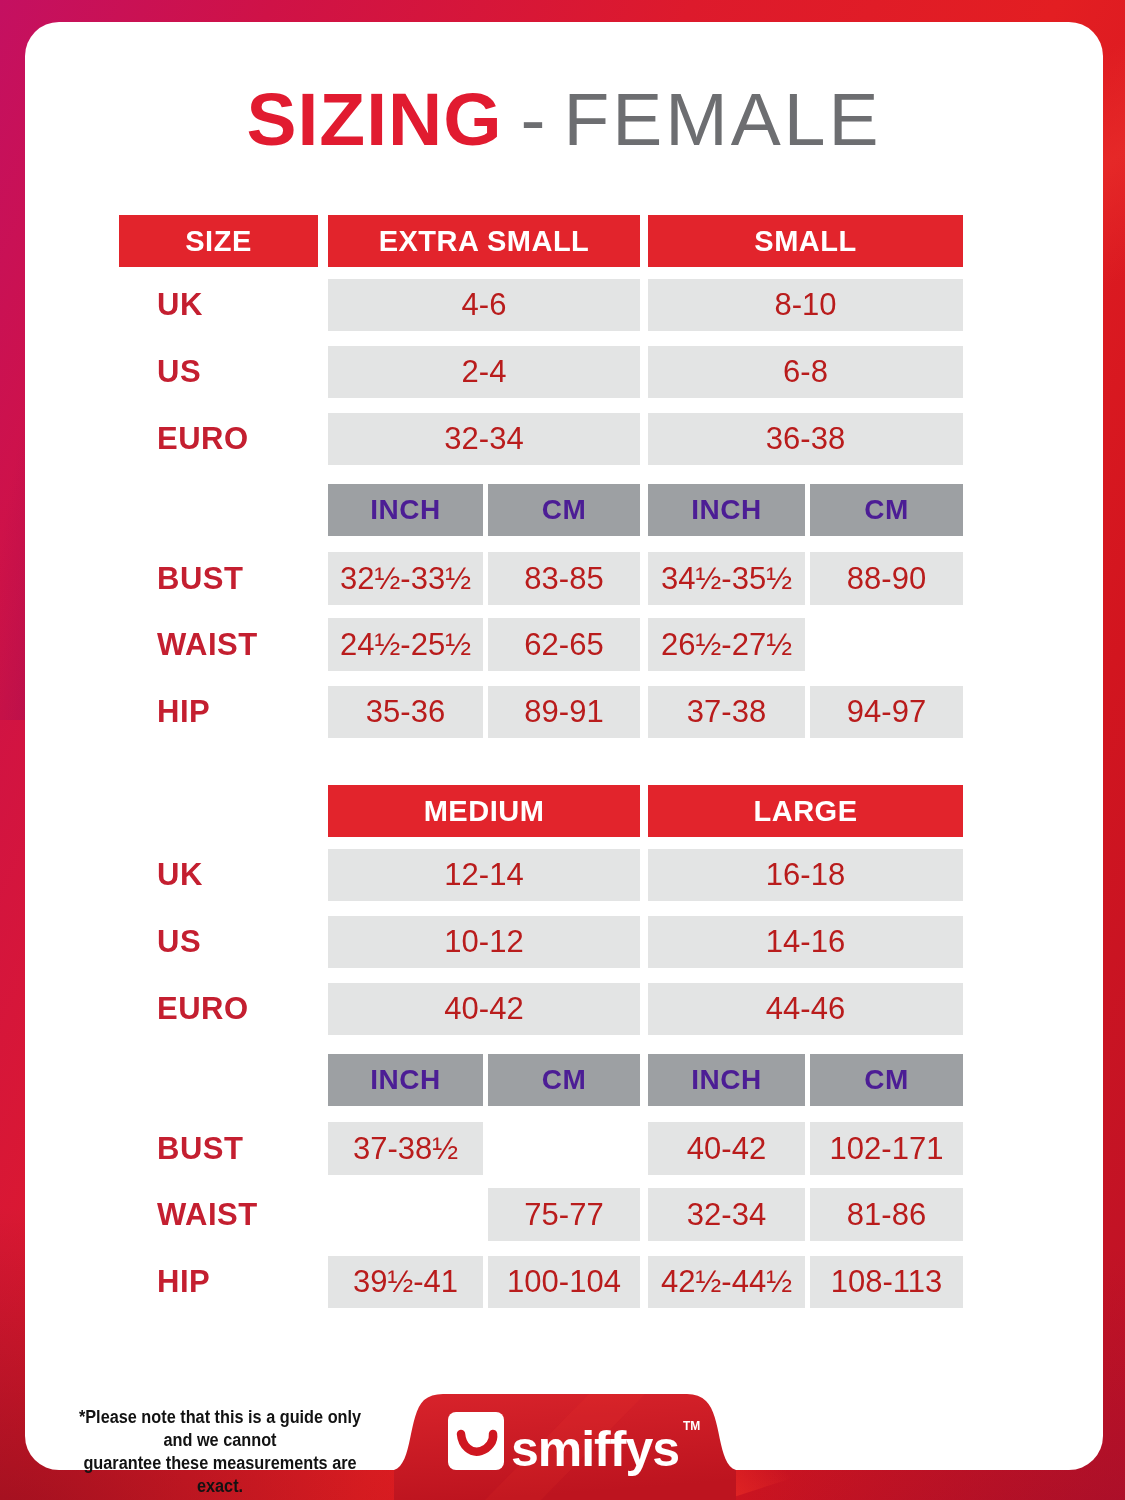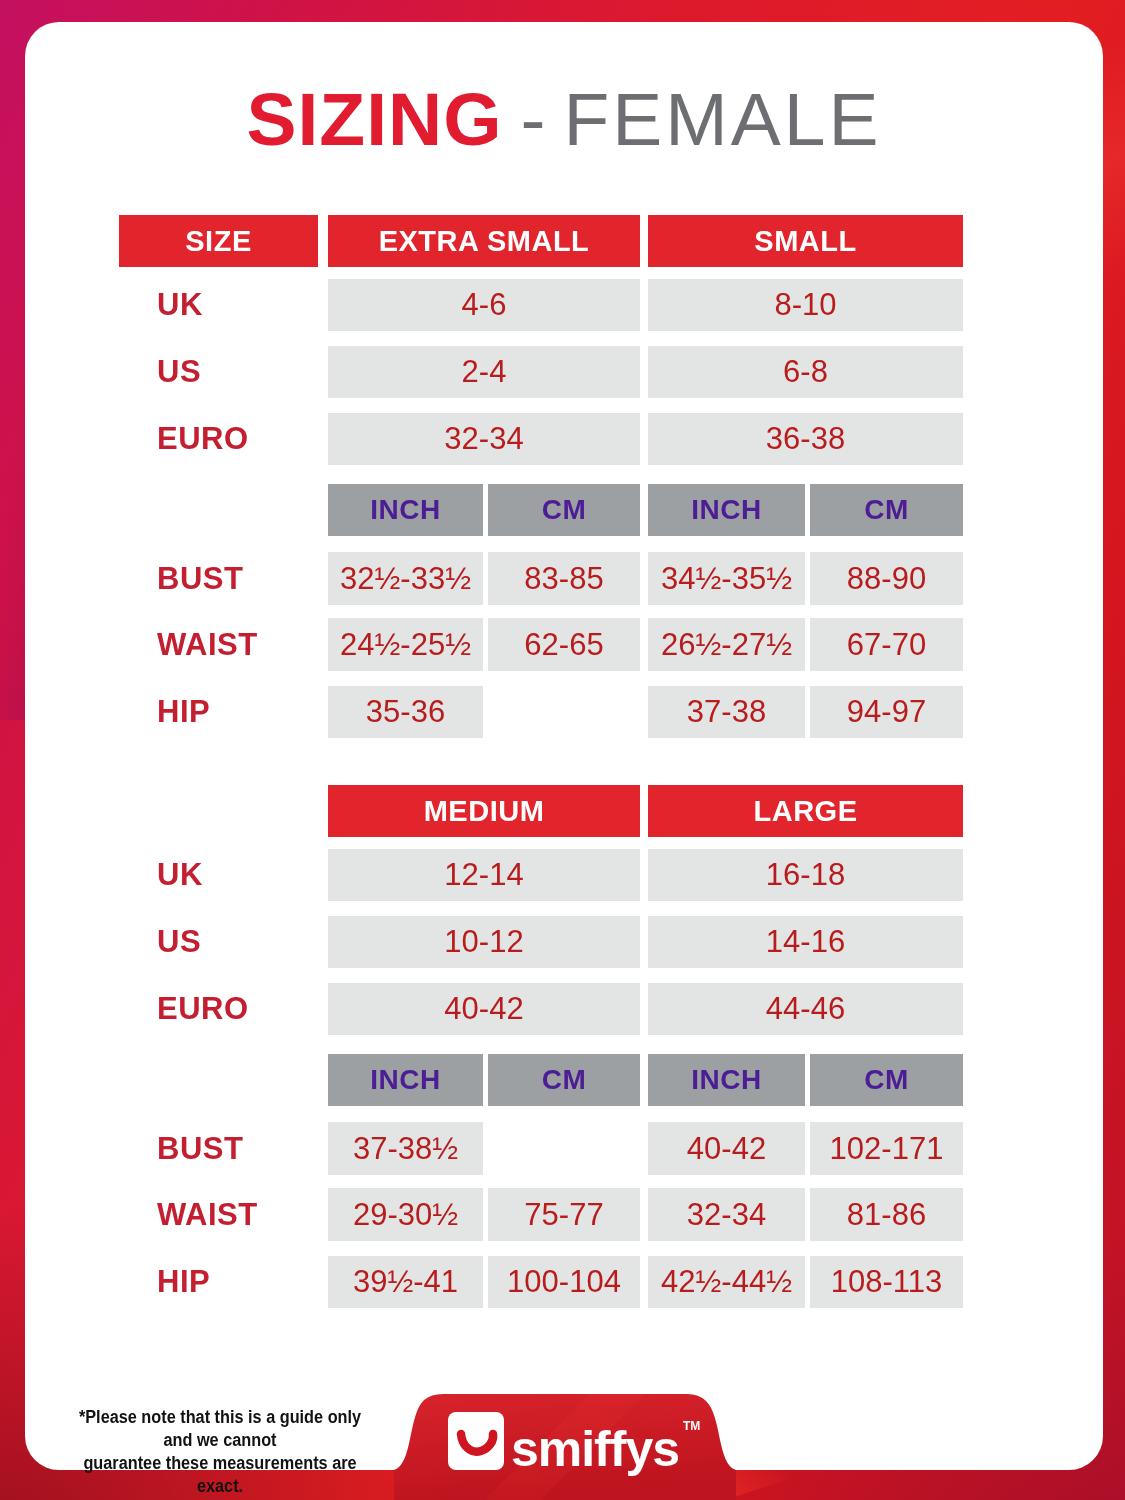--- a/index.html
+++ b/index.html
@@ -109,24 +109,24 @@
     <div class="row-label" style="grid-area:11/1/12/2">BUST</div>
     <div class="cell-val" style="grid-area:11/3/12/4">32½-33½</div>
     <div class="cell-val" style="grid-area:11/5/12/6">83-85</div>
     <div class="cell-val" style="grid-area:11/7/12/8">34½-35½</div>
     <div class="cell-val" style="grid-area:11/9/12/10">88-90</div>
 
     <div class="row-label" style="grid-area:13/1/14/2">WAIST</div>
     <div class="cell-val" style="grid-area:13/3/14/4">24½-25½</div>
     <div class="cell-val" style="grid-area:13/5/14/6">62-65</div>
     <div class="cell-val" style="grid-area:13/7/14/8">26½-27½</div>
-    <div class="cell-val" style="grid-area:13/9/14/10">67-70</div>
 
     <div class="row-label" style="grid-area:15/1/16/2">HIP</div>
     <div class="cell-val" style="grid-area:15/3/16/4">35-36</div>
+    <div class="cell-val" style="grid-area:15/5/16/6">89-91</div>
     <div class="cell-val" style="grid-area:15/7/16/8">37-38</div>
     <div class="cell-val" style="grid-area:15/9/16/10">94-97</div>
   </div>
 
   <div class="size-table" id="table2">
     <div class="cell-red" style="grid-area:1/3/2/6">MEDIUM</div>
     <div class="cell-red" style="grid-area:1/7/2/10">LARGE</div>
 
     <div class="row-label" style="grid-area:3/1/4/2">UK</div>
     <div class="cell-val" style="grid-area:3/3/4/6">12-14</div>
@@ -144,21 +144,20 @@
     <div class="cell-units" style="grid-area:9/5/10/6">CM</div>
     <div class="cell-units" style="grid-area:9/7/10/8">INCH</div>
     <div class="cell-units" style="grid-area:9/9/10/10">CM</div>
 
     <div class="row-label" style="grid-area:11/1/12/2">BUST</div>
     <div class="cell-val" style="grid-area:11/3/12/4">37-38½</div>
     <div class="cell-val" style="grid-area:11/7/12/8">40-42</div>
     <div class="cell-val" style="grid-area:11/9/12/10">102-171</div>
 
     <div class="row-label" style="grid-area:13/1/14/2">WAIST</div>
-    <div class="cell-val" style="grid-area:13/3/14/4">29-30½</div>
     <div class="cell-val" style="grid-area:13/5/14/6">75-77</div>
     <div class="cell-val" style="grid-area:13/7/14/8">32-34</div>
     <div class="cell-val" style="grid-area:13/9/14/10">81-86</div>
 
     <div class="row-label" style="grid-area:15/1/16/2">HIP</div>
     <div class="cell-val" style="grid-area:15/3/16/4">39½-41</div>
     <div class="cell-val" style="grid-area:15/5/16/6">100-104</div>
     <div class="cell-val" style="grid-area:15/7/16/8">42½-44½</div>
     <div class="cell-val" style="grid-area:15/9/16/10">108-113</div>
   </div>

